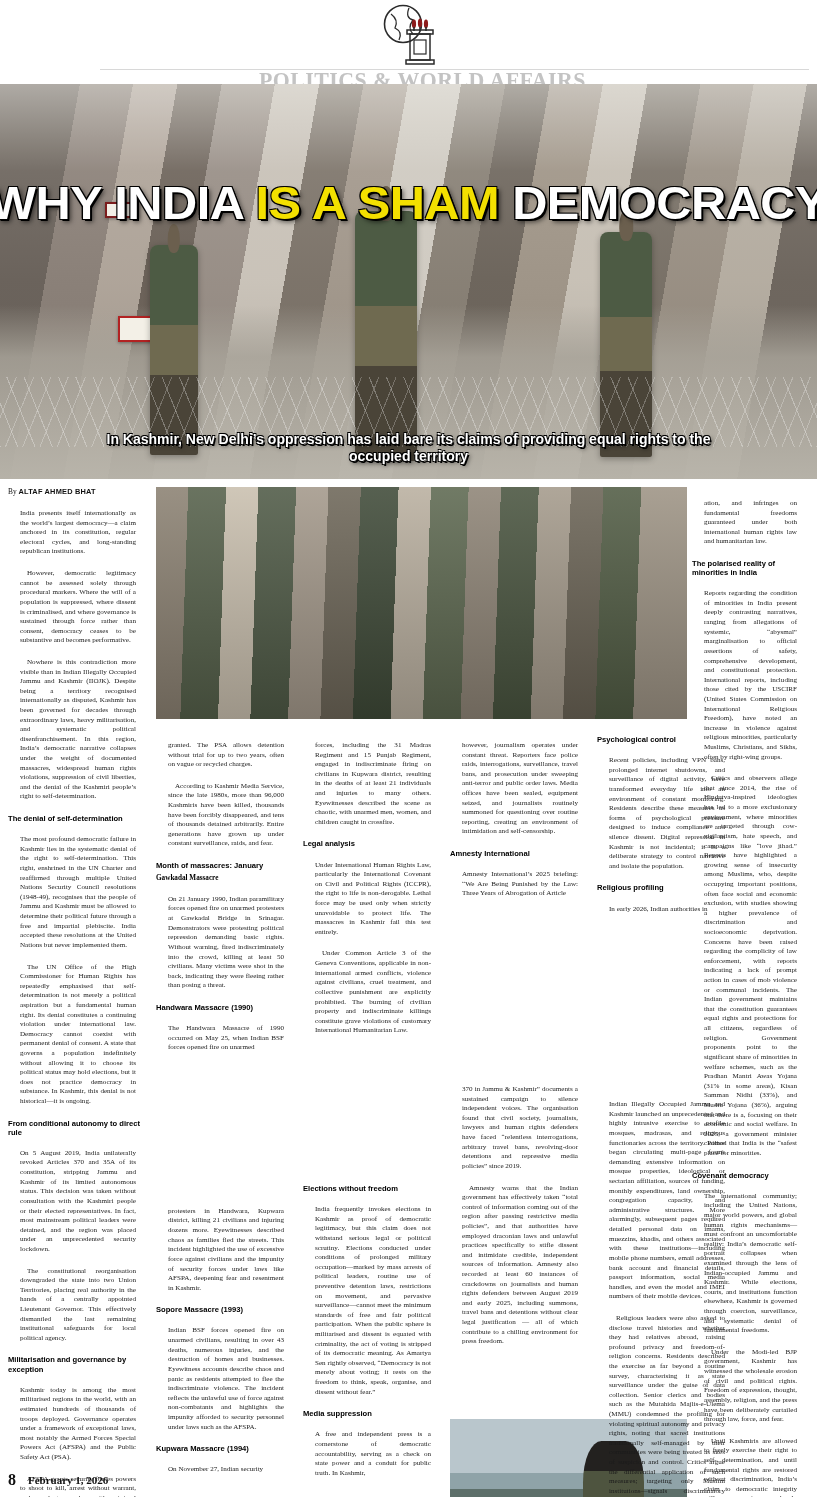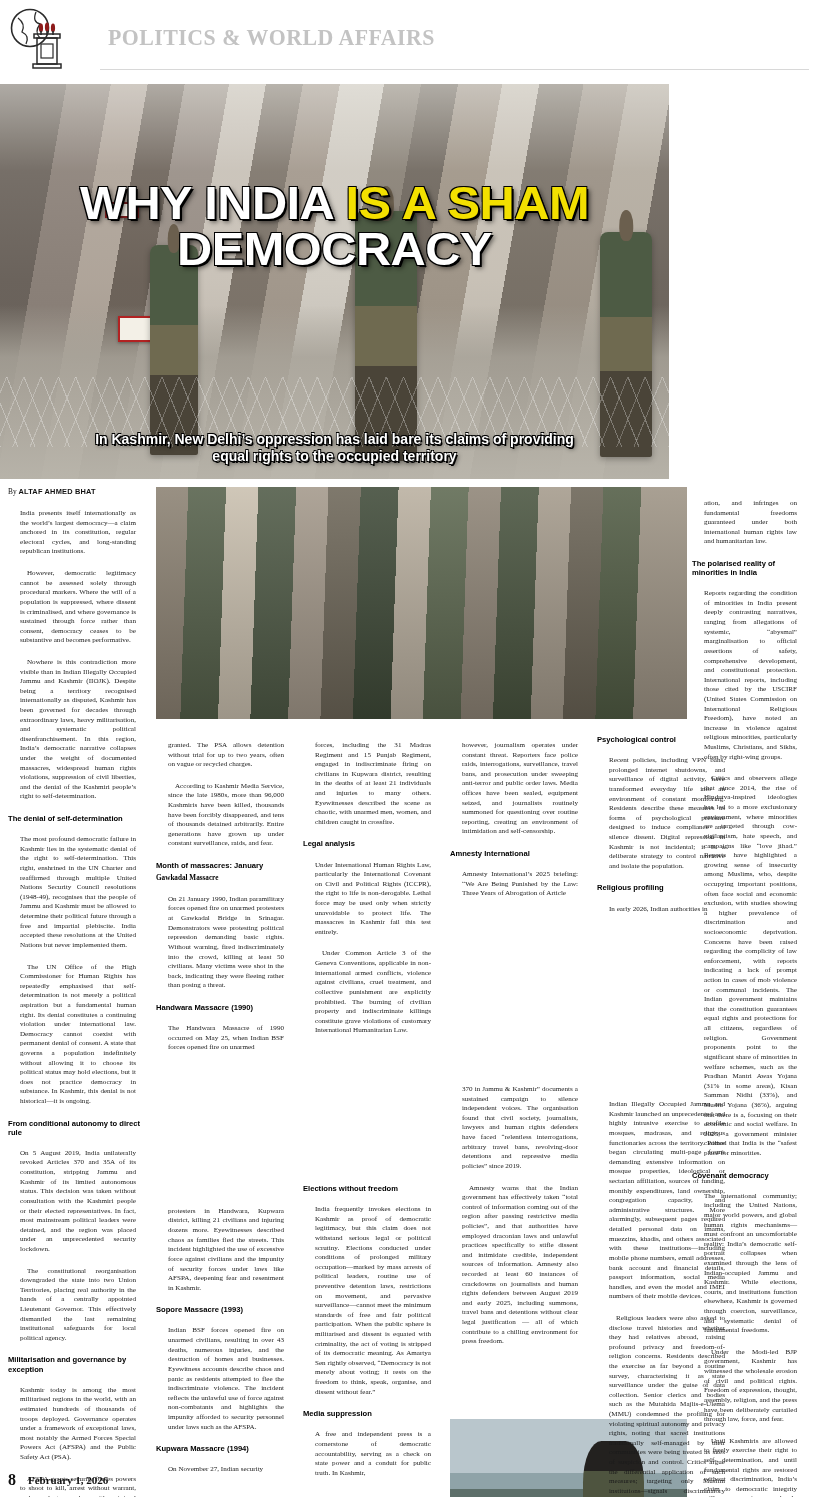--- a/index.html
+++ b/index.html
@@ -12,20 +12,21 @@
     position: relative;
   }
 
   
   .masthead {
     height: 84px;
     display: flex;
     align-items: center;
     padding: 0 0 9px 10px;
     position: relative;
+    flex-direction: column;
   }
   .masthead-logo {
     width: 62px; height: 66px;
     flex: 0 0 62px;
     position: relative;
     margin-top: 2px;
   }
   .section-title {
     font-family: "Liberation Serif", serif;
     font-weight: bold;
@@ -40,21 +41,21 @@
   }
   .masthead-rule {
     position: absolute;
     left: 100px; right: 8px; bottom: 14px;
     height: 1px; background: #d8d8d8;
   }
 
   
   .hero {
     position: relative;
-    width: 669px;
+    width: 817px;
     height: 395px;
     overflow: hidden;
     background: #be185d;
   }
   .hero-photo {
     position: absolute; inset: 0;
     background:
       
       linear-gradient(to bottom, rgba(233,231,226,.55) 0%, rgba(190,186,178,.15) 22%, rgba(120,115,105,.05) 50%, rgba(90,86,78,.25) 100%),
       

